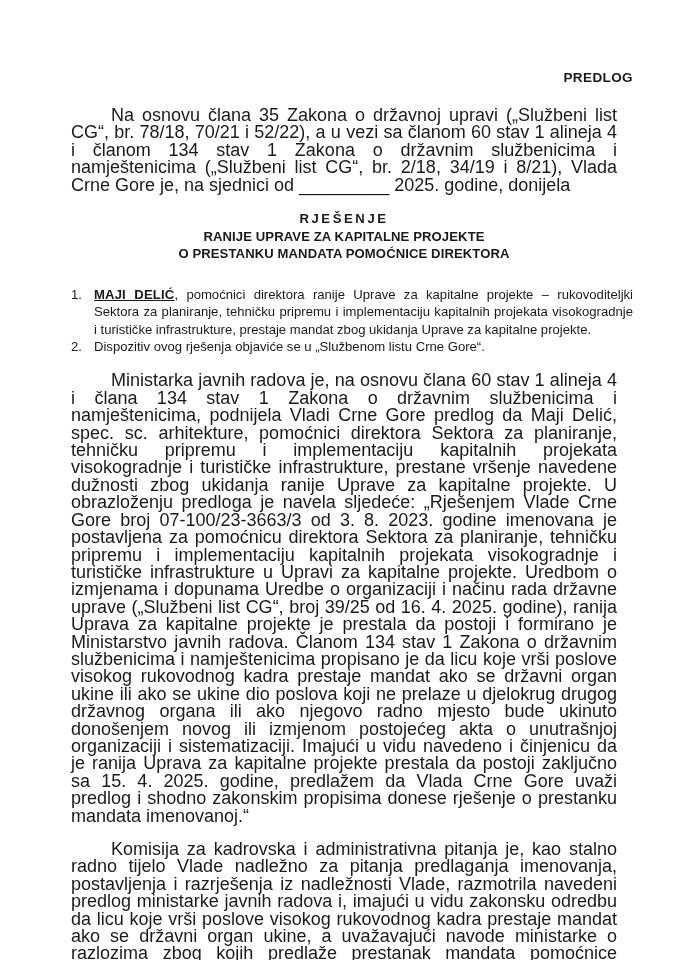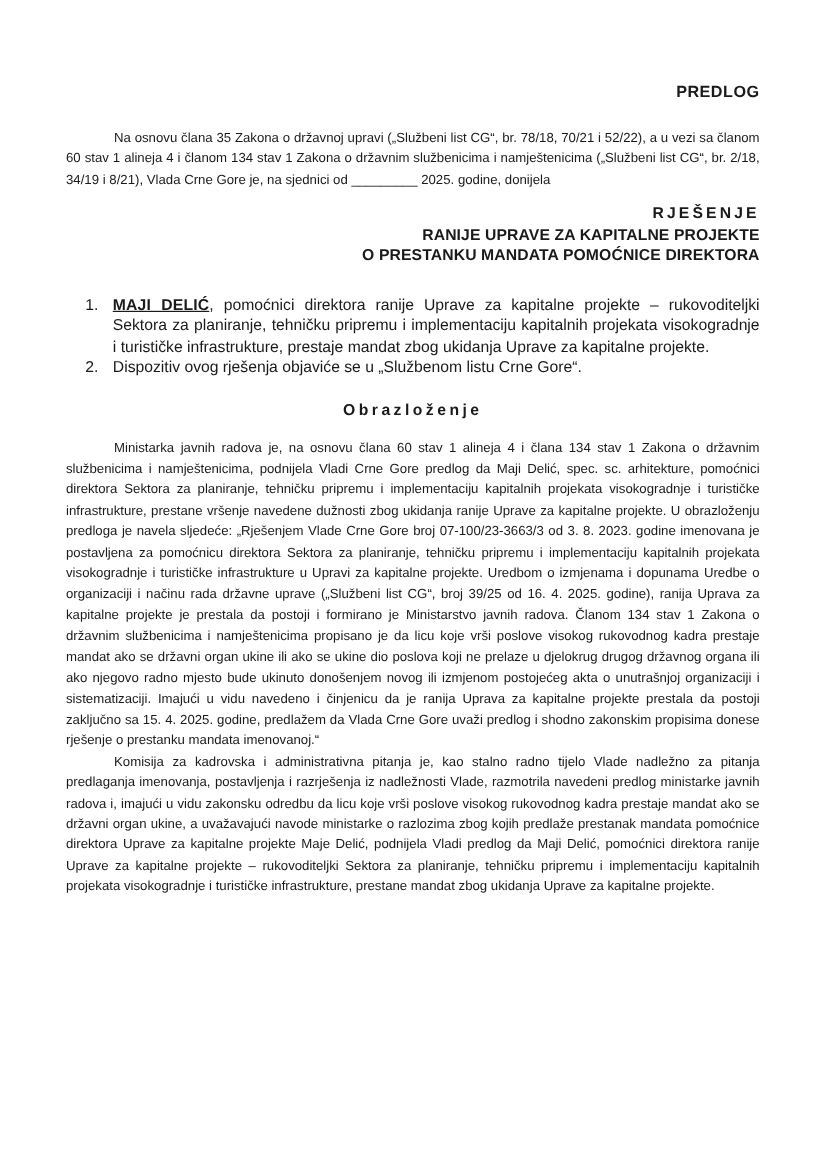--- a/index.html
+++ b/index.html
@@ -32,39 +32,39 @@
     text-align: right;
   }
   .doc-header .label {
     font-size: 13.5px;
     font-weight: bold;
     letter-spacing: 0.4px;
   }
 
   
   .para {
-    font-size: 11px;
+    font-size: 18px;
     line-height: 17.4px;
     text-align: justify;
     text-justify: inter-word;
-    margin: 0;
+    margin: 16px;
     hyphens: none;
   }
   .para.indent {
     text-indent: 40px;
   }
 
   .preamble {
     margin-top: 21px;
   }
 
   
   .title-block {
     margin-top: 10px;
-    text-align: right;
+    text-align: center;
     font-weight: bold;
     font-size: 13.1px;
     line-height: 17.6px;
   }
   .title-block .t-main {
     letter-spacing: 2.6px;
   }
   .title-block .t-sub {
     letter-spacing: 0.1px;
   }
@@ -135,20 +135,19 @@
 
   <ol class="decision-list">
     <li>
       <span class="marker">1.</span><strong>MAJI DELIĆ</strong><span>, pomoćnici direktora ranije Uprave za kapitalne projekte – rukovoditeljki Sektora za planiranje, tehničku pripremu i implementaciju kapitalnih projekata visokogradnje i turističke infrastrukture, prestaje mandat zbog ukidanja Uprave za kapitalne projekte.</span>
     </li>
     <li>
       <span class="marker">2.</span><span>Dispozitiv ovog rješenja objaviće se u „Službenom listu Crne Gore“.</span>
     </li>
   </ol>
 
-  <div class="explanation-heading">Obrazloženje</div>
 
   <div class="explanation-body">
     <p class="para indent">Ministarka javnih radova je, na osnovu člana 60 stav 1 alineja 4 i člana 134 stav 1 Zakona o državnim službenicima i namještenicima, podnijela Vladi Crne Gore predlog da Maji Delić, spec. sc. arhitekture, pomoćnici direktora Sektora za planiranje, tehničku pripremu i implementaciju kapitalnih projekata visokogradnje i turističke infrastrukture, prestane vršenje navedene dužnosti zbog ukidanja ranije Uprave za kapitalne projekte. U obrazloženju predloga je navela sljedeće: „Rješenjem Vlade Crne Gore broj 07-100/23-3663/3 od 3. 8. 2023. godine imenovana je postavljena za pomoćnicu direktora Sektora za planiranje, tehničku pripremu i implementaciju kapitalnih projekata visokogradnje i turističke infrastrukture u Upravi za kapitalne projekte. Uredbom o izmjenama i dopunama Uredbe o organizaciji i načinu rada državne uprave („Službeni list CG“, broj 39/25 od 16. 4. 2025. godine), ranija Uprava za kapitalne projekte je prestala da postoji i formirano je Ministarstvo javnih radova. Članom 134 stav 1 Zakona o državnim službenicima i namještenicima propisano je da licu koje vrši poslove visokog rukovodnog kadra prestaje mandat ako se državni organ ukine ili ako se ukine dio poslova koji ne prelaze u djelokrug drugog državnog organa ili ako njegovo radno mjesto bude ukinuto donošenjem novog ili izmjenom postojećeg akta o unutrašnjoj organizaciji i sistematizaciji. Imajući u vidu navedeno i činjenicu da je ranija Uprava za kapitalne projekte prestala da postoji zaključno sa 15. 4. 2025. godine, predlažem da Vlada Crne Gore uvaži predlog i shodno zakonskim propisima donese rješenje o prestanku mandata imenovanoj.“</p>
     <p class="para indent">Komisija za kadrovska i administrativna pitanja je, kao stalno radno tijelo Vlade nadležno za pitanja predlaganja imenovanja, postavljenja i razrješenja iz nadležnosti Vlade, razmotrila navedeni predlog ministarke javnih radova i, imajući u vidu zakonsku odredbu da licu koje vrši poslove visokog rukovodnog kadra prestaje mandat ako se državni organ ukine, a uvažavajući navode ministarke o razlozima zbog kojih predlaže prestanak mandata pomoćnice direktora Uprave za kapitalne projekte Maje Delić, podnijela Vladi predlog da Maji Delić, pomoćnici direktora ranije Uprave za kapitalne projekte – rukovoditeljki Sektora za planiranje, tehničku pripremu i implementaciju kapitalnih projekata visokogradnje i turističke infrastrukture, prestane mandat zbog ukidanja Uprave za kapitalne projekte.</p>
   </div>
 
 </div>
 
 </body></html>

